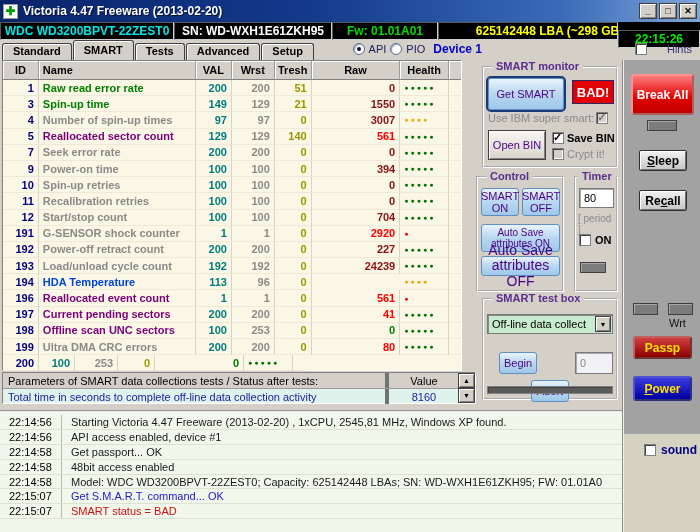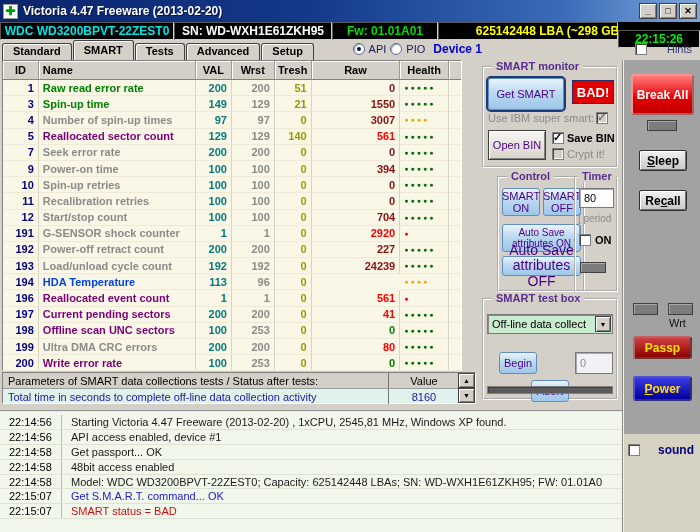--- a/index.html
+++ b/index.html
@@ -80,21 +80,21 @@
   .rw-maroon { color:#8b1010; } .rw-red { color:#ff0000; } .rw-green { color:#008000; } .rw-blue { color:#0044dd;margin-top:32px; }
   .dots { font-size:7px; letter-spacing:2px; line-height:1; }
   .d-green { color:#007000; } .d-yellow { color:#f0a800; } .d-red { color:#ff0000; }
   
   .params { position:absolute; left:2px; top:372px; width:474px; height:32px;
     background:#dff2ec; border:1px solid; border-color:#808080 #fff #fff #808080; }
   .p-head { display:flex; height:16px; background:#d4d0c8; border-bottom:1px solid #9a9a9a; }
   .p-head > div { display:flex; align-items:center; padding:0 5px; }
   .p-row { display:flex; height:15px; color:#2020a0; }
   .p-row > div { display:flex; align-items:center; padding:0 5px; white-space:nowrap; overflow:hidden; }
-  .pc0 { width:386px; border-right:1px solid #737373; }
+  .pc0 { width:386px; border-right:4px solid #737373; }
   .pc1 { width:70px; justify-content:center; }
   .p-scroll { position:absolute; right:0; top:0; width:17px; height:30px; }
   .sbtn { width:17px; height:15px; background:#d4d0c8; border:1px solid #404040;
     box-shadow: inset 1px 1px 0 #fff, inset -1px -1px 0 #808080;
     font-size:7px; display:flex; align-items:center; justify-content:center; }
   
   .log { position:absolute; left:0; top:410px; width:622px; height:122px; background:#f2f7ec;
     border-top:2px groove #e8e8e8; padding-top:3px; overflow:hidden; }
   .log-row { display:flex; height:14.9px; border-bottom:1px solid #dde3d2; }
   .log-time { width:62px; padding-left:9px; border-right:1px solid #b8bcae; flex:none;
@@ -139,21 +139,21 @@
     display:flex; align-items:center; justify-content:center; position:absolute; }
   .u { text-decoration:underline; }
   .rw-label { position:absolute; font-size:11px; color:#111; }
   .btn-passp { position:absolute; left:9px; top:276px; width:59px; height:23px;
     background: linear-gradient(#d04040,#8e0000); border:2px outset #c06060; border-radius:3px;
     color:#ffe000; font-weight:bold; font-size:12px; display:flex; align-items:center; justify-content:center; }
   .btn-power { position:absolute; left:9px; top:316px; width:59px; height:25px;
     background: linear-gradient(#3a3ae0,#0000a0); border:2px outset #5050d0; border-radius:3px;
     color:#ffe000; font-weight:bold; font-size:12px; display:flex; align-items:center; justify-content:center; }
   .soundpanel { position:absolute; left:624px; top:434px; width:76px; height:98px; background:#d6d2c2; }
-  .sound-row { display:flex; align-items:center; gap:18px; padding:9px 0 0 4px; }
+  .sound-row { display:flex; align-items:center; gap:5px; padding:9px 0 0 20px; }
   .sound-label { color:#000080; font-weight:bold; font-size:12px; }
 </style>
 </head>
 <body>
 
 <div class="win">
 
   <div class="titlebar">
     <div class="app-icon">✚</div>
     <div class="title-text">Victoria 4.47  Freeware (2013-02-20)</div>
@@ -426,21 +426,20 @@
           <div class="c4 cell-tresh">0</div>
           <div class="c5 rw-red">80</div>
           <div class="c6">
             <span class="dots d-green">●●●●●</span>
           </div>
           <div class="c7"></div>
         </div>
 
         <div class="t-row">
           <div class="c0 cell-id">200</div>
-          <div class="c1 nm-purple">Write error rate</div>
           <div class="c2 cell-val">100</div>
           <div class="c3 cell-wrst">253</div>
           <div class="c4 cell-tresh">0</div>
           <div class="c5 rw-green">0</div>
           <div class="c6">
             <span class="dots d-green">●●●●●</span>
           </div>
           <div class="c7"></div>
         </div>
 
@@ -513,21 +512,21 @@
     <div style="position:absolute; left:68px; top:64px; display:flex; align-items:center; gap:3px;">
       <span class="cb checked"></span>
       <span style="font-weight:bold;">Save BIN</span>
     </div>
     <div style="position:absolute; left:68px; top:80px; display:flex; align-items:center; gap:3px;">
       <span class="cb disabled"></span>
       <span class="dim">Crypt it!</span>
     </div>
   </div>
 
-  <div class="groupbox" style="left:497px; top:176px; width:88px; height:116px;">
+  <div class="groupbox" style="left:476px; top:176px; width:88px; height:116px;">
     <div class="gb-title">Control</div>
     <div class="btn-blue" style="position:absolute; left:3px; top:10px; width:38px; height:28px;">SMART ON</div>
     <div class="btn-blue" style="position:absolute; left:44px; top:10px; width:38px; height:28px;">SMART OFF</div>
     <div class="btn-blue" style="position:absolute; left:3px; top:46px; width:79px; height:28px; font-size:10px;">Auto Save attributes ON</div>
     <div class="btn-blue" style="position:absolute; left:3px; top:78px; width:79px; height:20px; font-size:14px;">Auto Save attributes OFF</div>
   </div>
 
   <div class="groupbox" style="left:574px; top:176px; width:44px; height:116px;">
     <div class="gb-title" style="left:2px;">Timer</div>
     <div class="input" style="position:absolute; left:3px; top:10px; width:35px; height:20px;">80</div>

